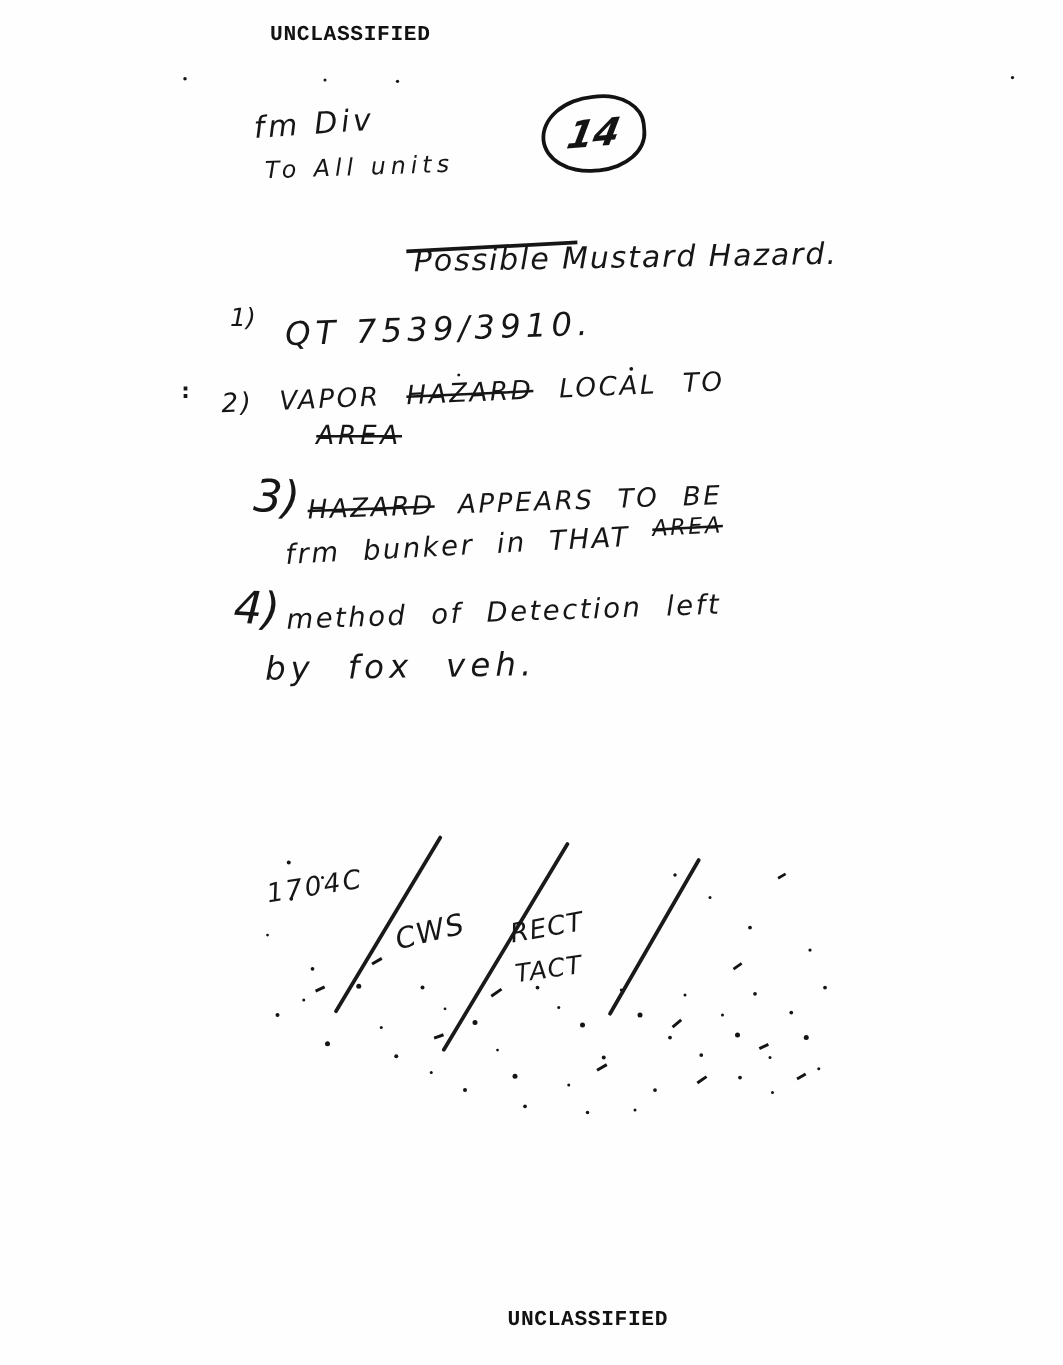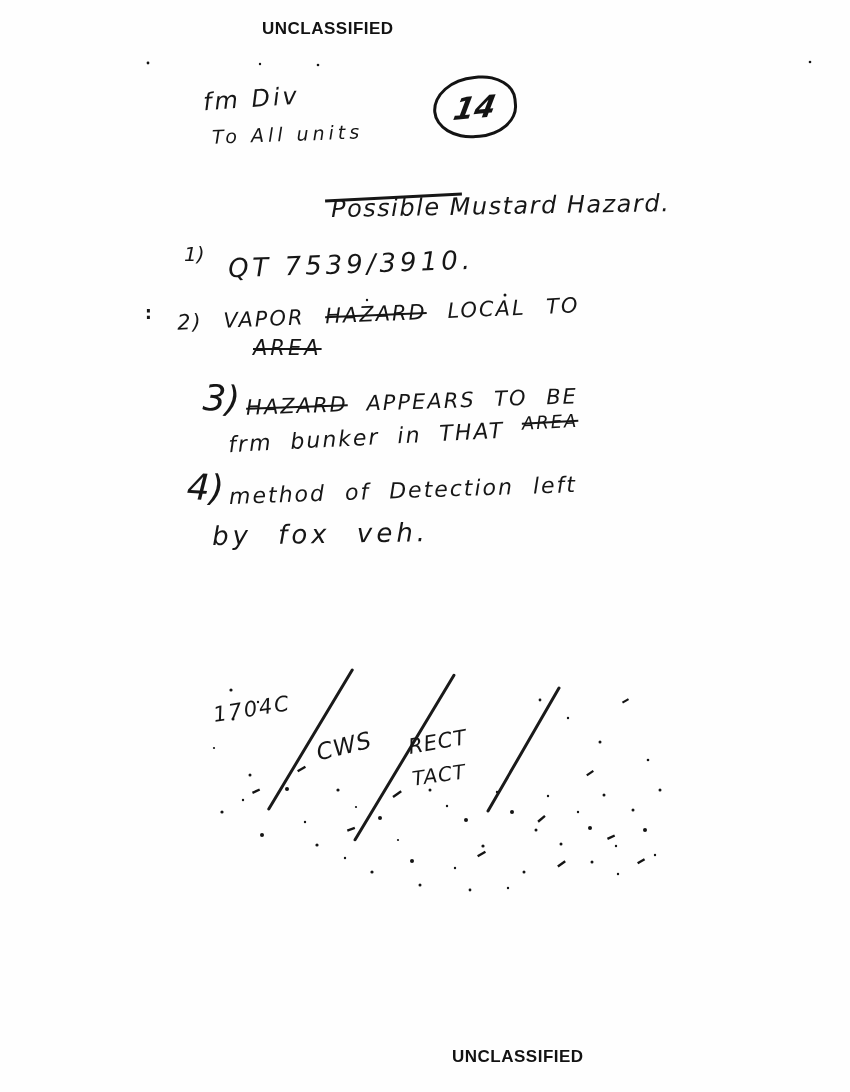--- a/index.html
+++ b/index.html
@@ -4,22 +4,21 @@
 <style>
   html,body { margin:0; padding:0; }
   body {
     width:850px; height:1092px; position:relative; overflow:hidden;
     background:#ffffff; font-family:"Liberation Sans", sans-serif;
   }
   .page { position:absolute; inset:0; background:#fefefe; }
 
   .classification {
     position:absolute; font-weight:bold; font-size:17px; letter-spacing:.5px; color:#121212;
-    font-family:Liberation Sans, sans-serif;
-    margin-left:46px;
+    font-family:Liberation Mono, monospace;
   }
   .classification.top    { left:216px; top:19px; }
   .classification.bottom { left:406px; top:1047px; }
 
   
   .hw {
     position:absolute; white-space:nowrap; color:#161616;
     font-family:"DejaVu Sans", sans-serif; font-style:italic;
   }
   .strike { text-decoration:line-through; text-decoration-thickness:2px; }

